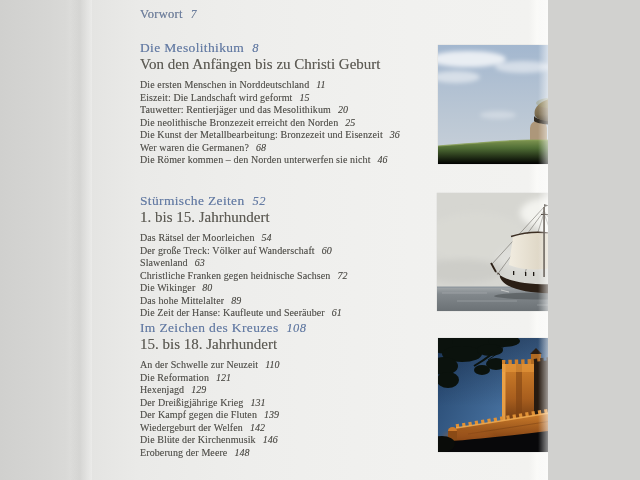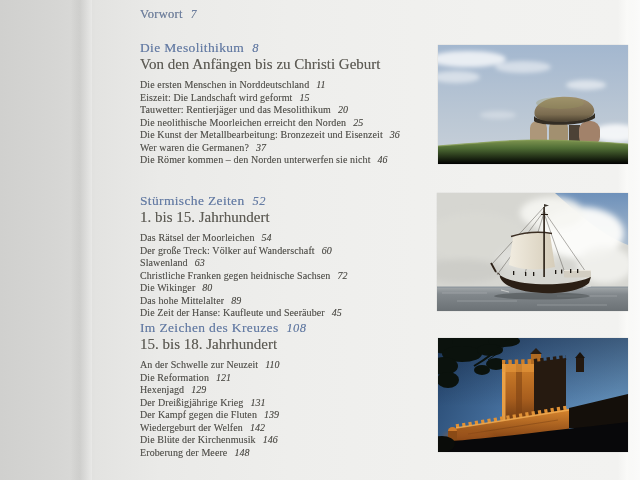--- a/index.html
+++ b/index.html
@@ -2,21 +2,21 @@
 <html><head>
 <meta charset="utf-8">
 <style>
   html,body{margin:0;padding:0;}
   body{
     width:640px;height:480px;overflow:hidden;
     font-family:"Liberation Serif","DejaVu Serif",serif;
     background:#d1d1cf;
   }
   .book-photo{
-    position:relative;width:640px;height:480px;overflow:hidden;
+    position:relative;width:548px;height:480px;overflow:hidden;
     background:linear-gradient(90deg,
       #d0d0ce 0%, #d6d6d4 9%, #d9d9d7 12%,
       #e3e3e1 15%, #eaeae8 25%, #eeeeec 45%,
       #f1f1ef 75%, #f2f2f0 96.5%, #fafaf8 98%, #f6f6f4 100%);
   }
   
   .gutter-seam{
     position:absolute;left:70px;top:0;width:22px;height:480px;
     background:linear-gradient(90deg, rgba(120,120,118,0) 0%, rgba(120,120,118,.12) 45%, rgba(255,255,255,.25) 100%);
     pointer-events:none;
@@ -69,40 +69,40 @@
 
     <div class="section s1">
       <div class="sec-title">
         <span>Die Mesolithikum</span><span class="sec-page">8</span>
       </div>
       <div class="sec-subtitle">Von den Anfängen bis zu Christi Geburt</div>
       <div class="entries">
           <div class="toc-entry"><span class="entry-label">Die ersten Menschen in Norddeutschland</span><span class="entry-page">11</span></div>
           <div class="toc-entry"><span class="entry-label">Eiszeit: Die Landschaft wird geformt</span><span class="entry-page">15</span></div>
           <div class="toc-entry"><span class="entry-label">Tauwetter: Rentierjäger und das Mesolithikum</span><span class="entry-page">20</span></div>
-          <div class="toc-entry"><span class="entry-label">Die neolithische Moorleichen erreicht den Norden</span><span class="entry-page">25</span></div>
+          <div class="toc-entry"><span class="entry-label">Die neolithische Bronzezeit erreicht den Norden</span><span class="entry-page">25</span></div>
           <div class="toc-entry"><span class="entry-label">Die Kunst der Metallbearbeitung: Bronzezeit und Eisenzeit</span><span class="entry-page">36</span></div>
-          <div class="toc-entry"><span class="entry-label">Wer waren die Germanen?</span><span class="entry-page">37</span></div>
+          <div class="toc-entry"><span class="entry-label">Wer waren die Germanen?</span><span class="entry-page">68</span></div>
           <div class="toc-entry"><span class="entry-label">Die Römer kommen – den Norden unterwerfen sie nicht</span><span class="entry-page">46</span></div>
         </div>
     </div>
 
     <div class="section s2">
       <div class="sec-title">
         <span>Stürmische Zeiten</span><span class="sec-page">52</span>
       </div>
       <div class="sec-subtitle">1. bis 15. Jahrhundert</div>
       <div class="entries">
           <div class="toc-entry"><span class="entry-label">Das Rätsel der Moorleichen</span><span class="entry-page">54</span></div>
           <div class="toc-entry"><span class="entry-label">Der große Treck: Völker auf Wanderschaft</span><span class="entry-page">60</span></div>
           <div class="toc-entry"><span class="entry-label">Slawenland</span><span class="entry-page">63</span></div>
           <div class="toc-entry"><span class="entry-label">Christliche Franken gegen heidnische Sachsen</span><span class="entry-page">72</span></div>
           <div class="toc-entry"><span class="entry-label">Die Wikinger</span><span class="entry-page">80</span></div>
           <div class="toc-entry"><span class="entry-label">Das hohe Mittelalter</span><span class="entry-page">89</span></div>
-          <div class="toc-entry"><span class="entry-label">Die Zeit der Hanse: Kaufleute und Seeräuber</span><span class="entry-page">45</span></div>
+          <div class="toc-entry"><span class="entry-label">Die Zeit der Hanse: Kaufleute und Seeräuber</span><span class="entry-page">61</span></div>
         </div>
     </div>
 
     <div class="section s3">
       <div class="sec-title">
         <span>Im Zeichen des Kreuzes</span><span class="sec-page">108</span>
       </div>
       <div class="sec-subtitle">15. bis 18. Jahrhundert</div>
       <div class="entries">
           <div class="toc-entry"><span class="entry-label">An der Schwelle zur Neuzeit</span><span class="entry-page">110</span></div>

